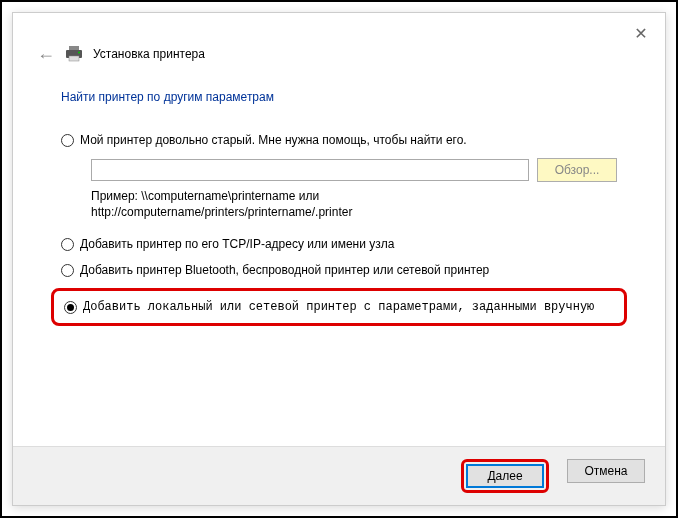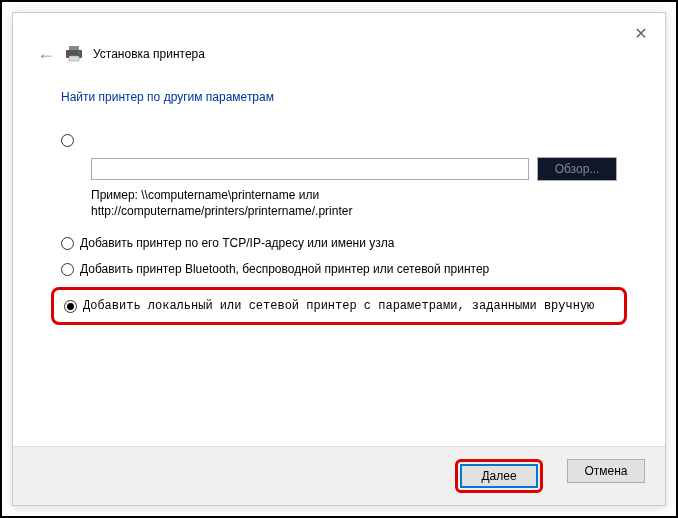--- a/index.html
+++ b/index.html
@@ -103,21 +103,21 @@
     flex: 1;
     height: 22px;
     border: 1px solid #aaa;
     padding: 2px 4px;
     font-size: 12px;
     background: #fff;
   }
   .browse-btn {
     width: 80px;
     height: 24px;
-    background: #0f172a;
+    background: #fef9c3;
     border: 1px solid #adadad;
     color: #888;
     font-size: 12px;
     cursor: default;
   }
   .example-text {
     color: #000;
     font-size: 12px;
     line-height: 16px;
   }
@@ -131,21 +131,21 @@
   }
   .footer {
     position: absolute;
     bottom: 0;
     left: 0;
     right: 0;
     border-top: 1px solid #ddd;
     padding: 12px 20px;
     display: flex;
     justify-content: flex-end;
-    gap: 24px;
+    gap: 18px;
     background: #f0f0f0;
   }
   .btn {
     min-width: 78px;
     height: 24px;
     background: #e1e1e1;
     border: 1px solid #adadad;
     font-size: 12px;
     cursor: pointer;
   }
@@ -181,20 +181,21 @@
       </svg>
     </span>
     <span class="header-title">Установка принтера</span>
   </div>
 
   <div class="content">
     <h1 class="main-heading">Найти принтер по другим параметрам</h1>
 
     <div class="option-row">
       <span class="radio"></span>
+      <span class="option-label">Мой принтер довольно старый. Мне нужна помощь, чтобы найти его.</span>
     </div>
 
 
     <div class="sub-block">
       <div class="input-row">
         <input type="text" class="text-input" value="" style="">
         <button class="browse-btn" disabled="">Обзор...</button>
       </div>
       <div class="example-text">Пример: \\computername\printername или</div>
       <div class="example-text">http://computername/printers/printername/.printer</div>

